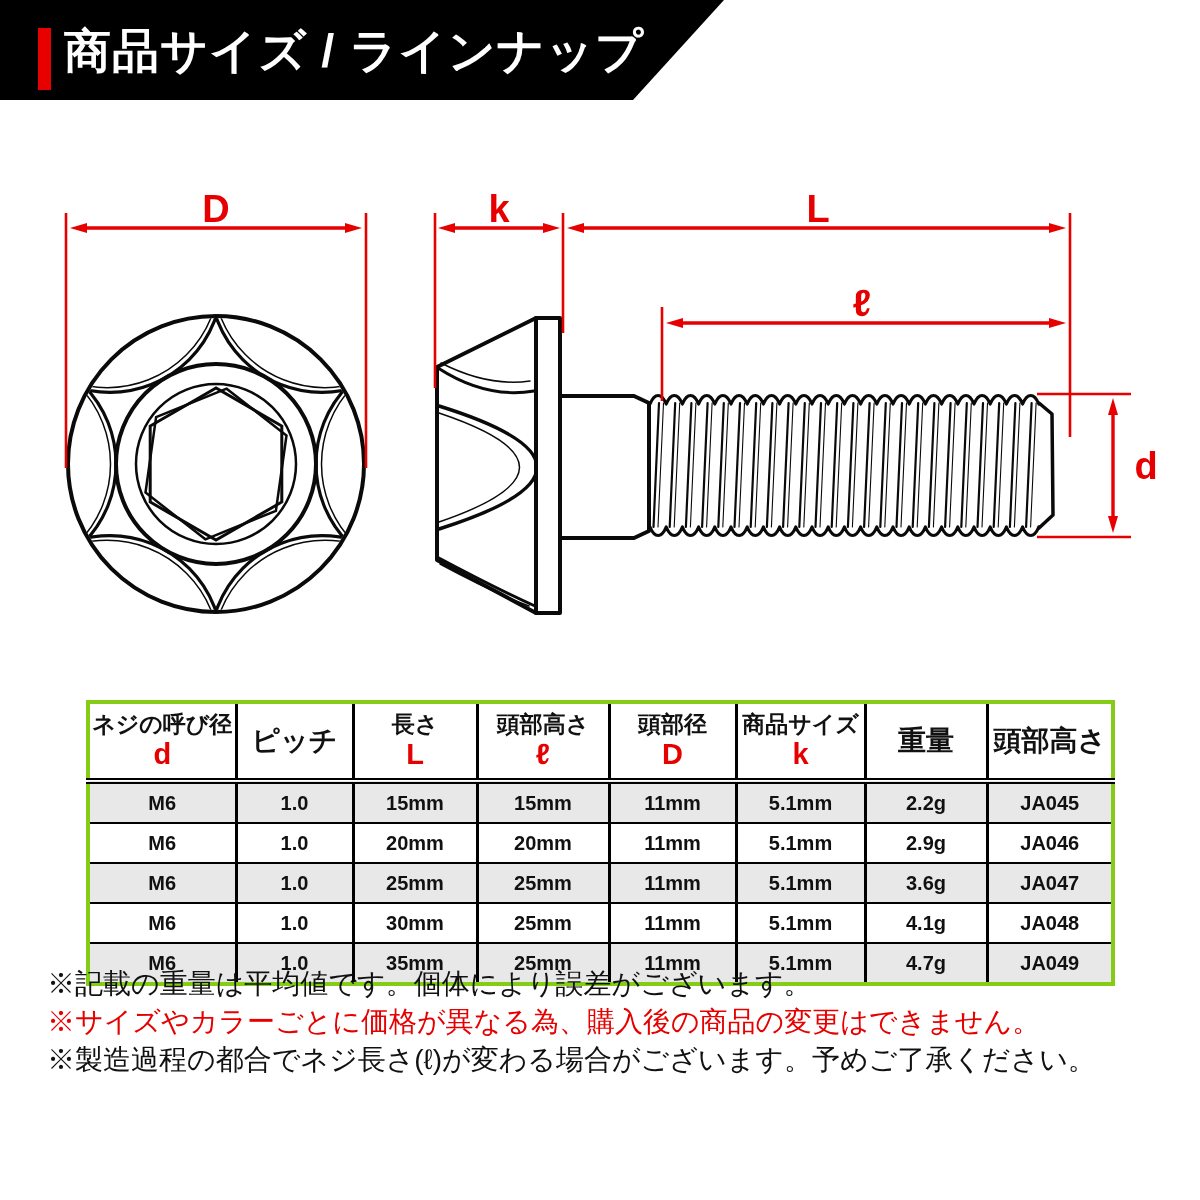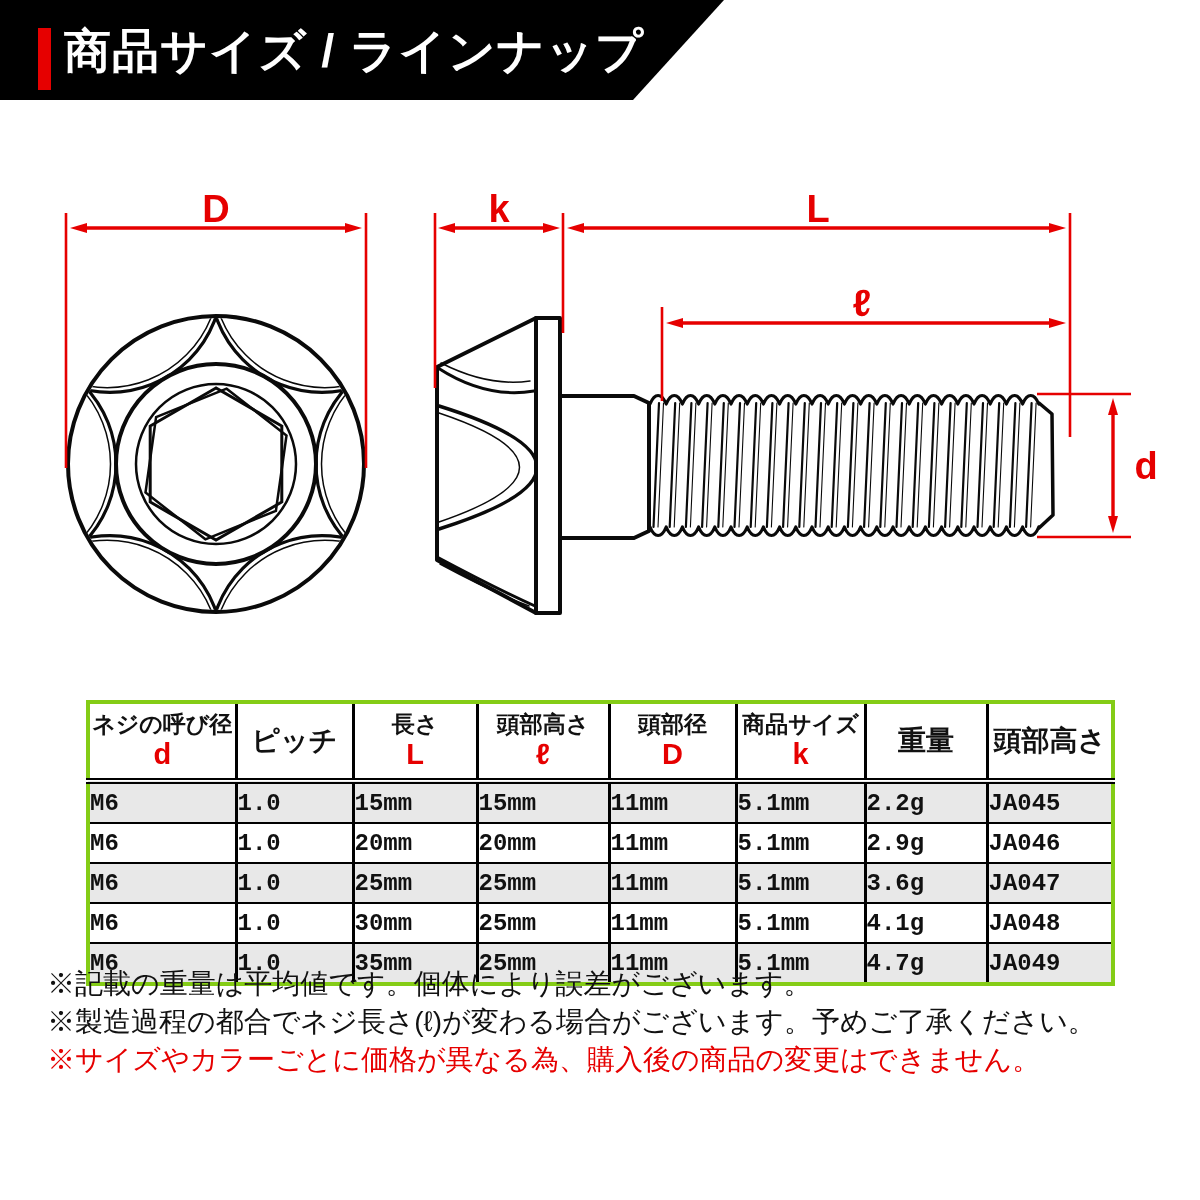--- a/index.html
+++ b/index.html
@@ -27,21 +27,21 @@
   table.spec{
     position:absolute;left:86px;top:700px;border-collapse:collapse;table-layout:fixed;
     border:4px solid #84cc16;font-weight:bold;color:#111;
   }
   table.spec th{
     border:3px solid #000;border-bottom:6px double #000;height:74px;
     text-align:center;vertical-align:middle;padding:0;background:#fff;
   }
   table.spec td{
     border:3px solid #000;border-top-width:2px;border-bottom-width:2px;
-    height:38px;text-align:left;vertical-align:middle;font-size:24px;padding:0;font-family:Liberation Mono, monospace;
+    height:38px;text-align:center;vertical-align:middle;font-size:20px;padding:0;
   }
   table.spec tbody tr:nth-child(odd) td{background:#e8e8e8;}
   table.spec .h1{display:block;font-size:23px;line-height:1.2;}
   table.spec .h2{display:block;font-size:29px;line-height:1.1;}
   table.spec .single{font-size:28px;}
   
   .notes{position:absolute;left:47px;top:965px;font-size:28px;color:#111;}
   .notes .note{height:38px;line-height:38px;white-space:nowrap;}
 </style>
 </head>
@@ -265,15 +265,15 @@
         <td>11mm</td>
         <td>5.1mm</td>
         <td>4.7g</td>
         <td>JA049</td>
       </tr>
     </tbody>
 </table>
 
 <div class="notes">
     <div class="note">※記載の重量は平均値です。個体により誤差がございます。</div>
+    <div class="note" style="color: rgb(230, 0, 0);">※サイズやカラーごとに価格が異なる為、購入後の商品の変更はできません。</div>
     <div class="note">※製造過程の都合でネジ長さ(ℓ)が変わる場合がございます。予めご了承ください。</div>
-    <div class="note" style="color: rgb(230, 0, 0);">※サイズやカラーごとに価格が異なる為、購入後の商品の変更はできません。</div>
   </div>
 
 </body></html>

